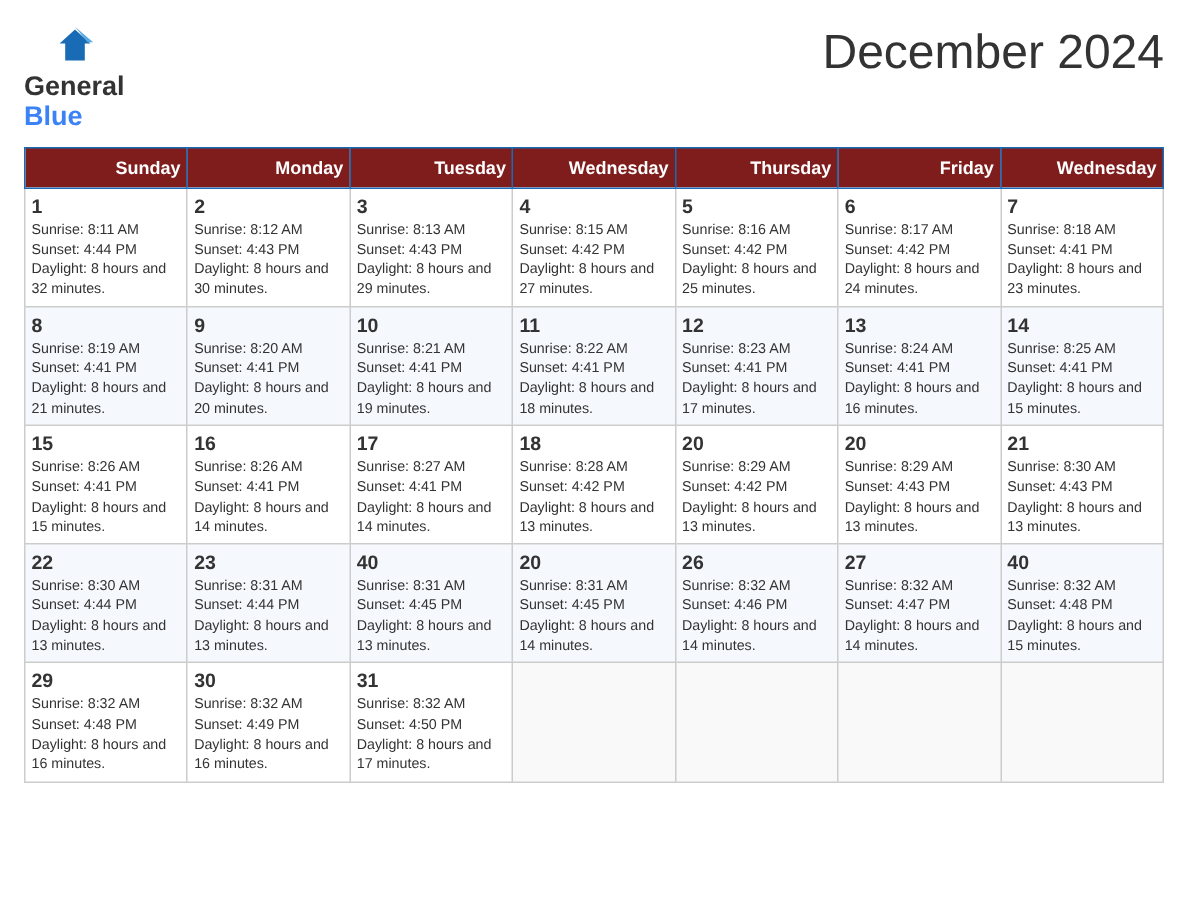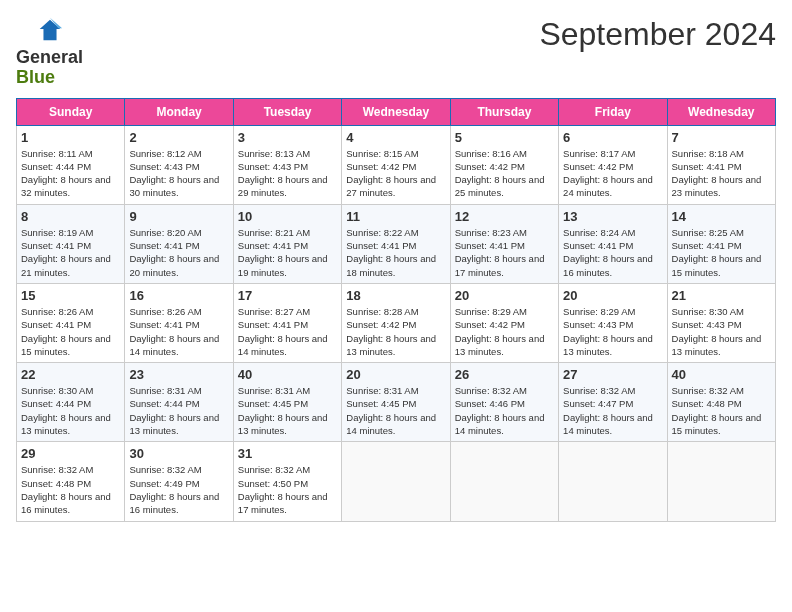--- a/index.html
+++ b/index.html
@@ -21,47 +21,47 @@
       align-items: center;
       gap: 4px;
       flex-direction: column;
     }
     .logo-text {
       font-size: 18px;
       font-weight: bold;
       line-height: 1.1;
     }
     .logo-general { color: #333; }
-    .logo-blue { color: #4d7c0f; }
+    .logo-blue { color: #3b82f6; }
     .logo-icon {
       width: 28px;
       height: 28px;
     }
     .title-block { text-align: right; }
     .month-title {
       font-size: 32px;
       font-weight: normal;
       color: #333;
     }
     .subtitle {
       font-size: 14px;
       color: #555;
     }
     .calendar {
       width: 100%;
       border-collapse: collapse;
       font-size: 10px;
     }
     .calendar thead tr th {
-      background: #ec4899;
+      background: #7f1d1d;
       color: #fff;
       padding: 6px 4px;
       font-size: 12px;
       font-weight: bold;
-      text-align: center;
+      text-align: right;
       border: 1px solid #1a6bb5;
       margin-top: 16px;
     }
     .calendar tbody tr td {
       border: 1px solid #ccc;
       vertical-align: top;
       padding: 4px;
       width: calc(100%/7);
       min-height: 70px;
       background: #fff;
@@ -93,21 +93,21 @@
     <svg class="logo-icon" viewBox="0 0 30 30">
       <polygon points="15,4 26,14 22,14 22,26 8,26 8,14 4,14" fill="#1a6bb5"></polygon>
       <polygon points="15,2 28,13 24,13" fill="#5aaae0"></polygon>
     </svg>
     <div class="logo-text">
       <span class="logo-general">General</span><br>
       <span class="logo-blue">Blue</span>
     </div>
   </div>
   <div class="title-block">
-    <div class="month-title">September 2024</div>
+    <div class="month-title">December 2024</div>
   </div>
 </div>
 
 <table class="calendar">
   <thead>
     <tr>
     <th>Sunday</th>
         <th>Monday</th>
         <th>Tuesday</th>
         <th>Wednesday</th>

